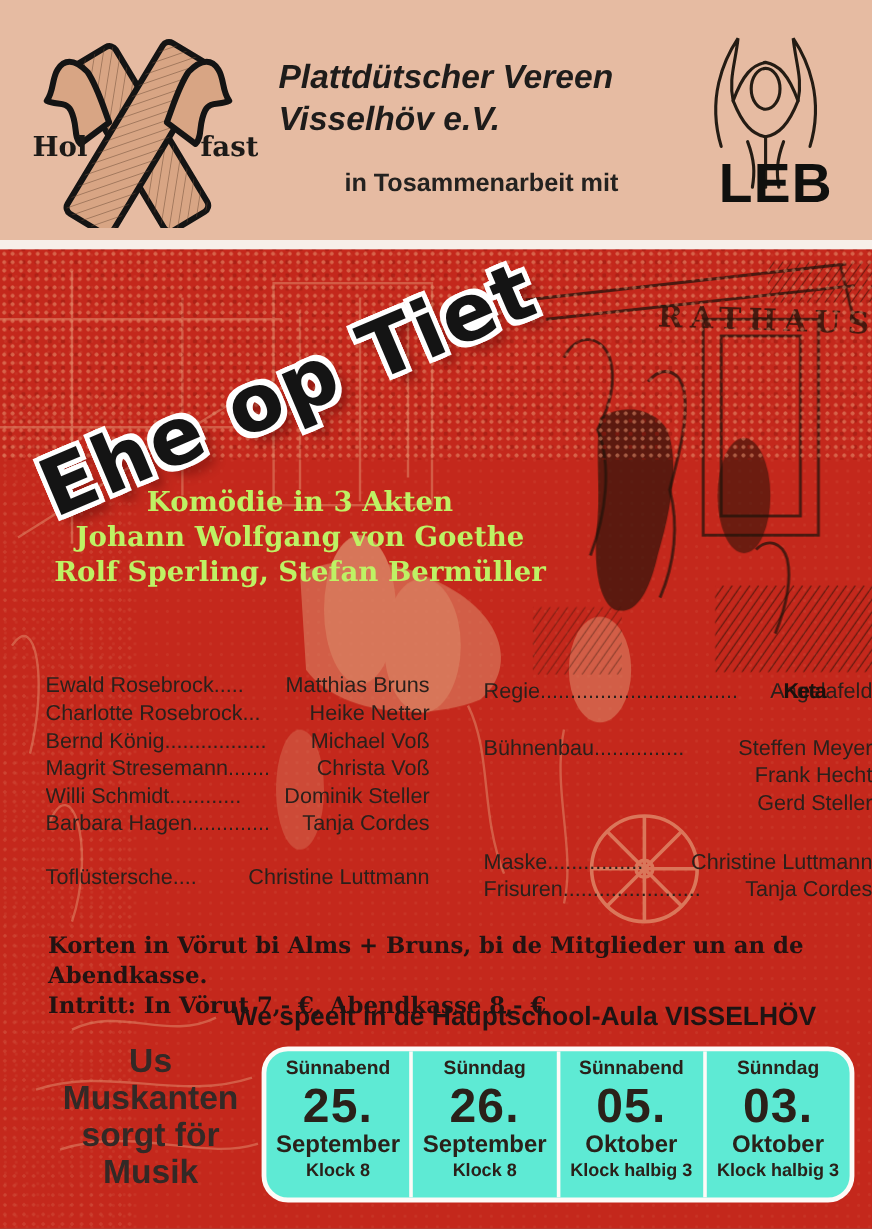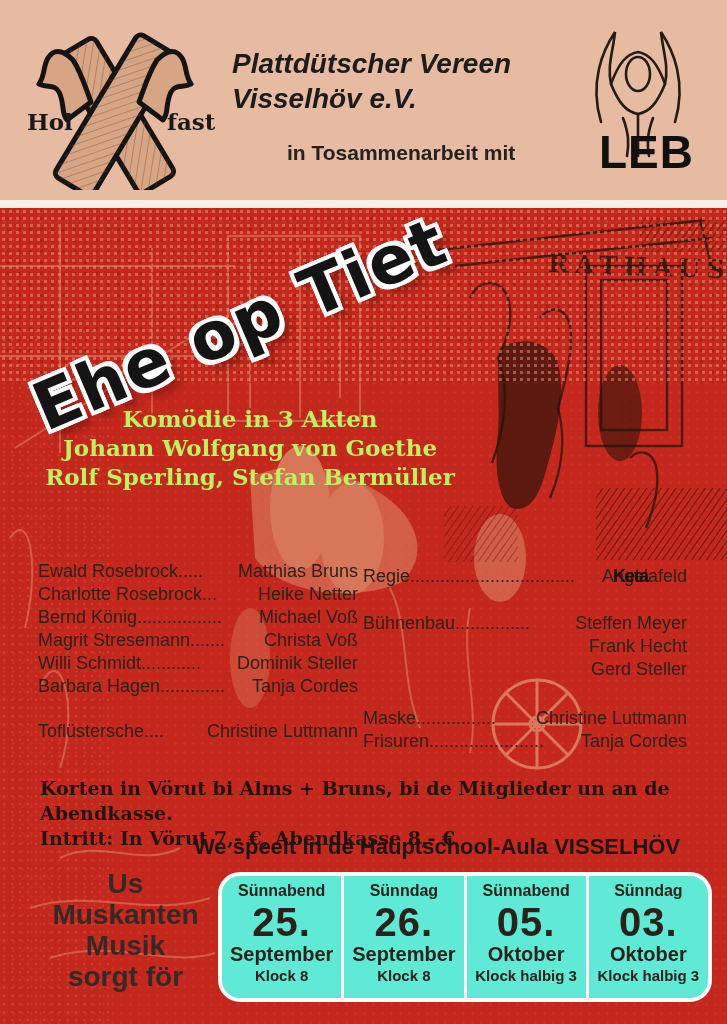--- a/index.html
+++ b/index.html
@@ -32,21 +32,21 @@
     font-size:66px;font-weight:bold;letter-spacing:2px;color:#141414;white-space:nowrap;
     text-shadow:-4px -4px 0 #fff,4px -4px 0 #fff,-4px 4px 0 #fff,4px 4px 0 #fff,0 -4px 0 #fff,0 4px 0 #fff,-4px 0 0 #fff,4px 0 0 #fff,6px 10px 10px rgba(60,0,0,.45);
   }
   .subtitle{
     position:absolute;left:40px;top:196px;width:420px;text-align:center;
     font-family:"DejaVu Serif","Liberation Serif",serif;font-weight:bold;
     font-size:23px;line-height:29px;color:#bef264;
   }
   
   .credits-left{position:absolute;left:38px;top:352px;width:320px;}
-  .credits-right{position:absolute;left:363px;top:357px;width:324px;text-align:center;}
+  .credits-right{position:absolute;left:403px;top:357px;width:324px;text-align:center;}
   .c-row{display:flex;justify-content:space-between;line-height:23px;font-size:18px;color:#2b201b;white-space:nowrap;}
   .c-row span{white-space:nowrap;}
   .gap-sm{margin-top:22px;}
   .gap-md{margin-top:24px;}
   .gap-lg{margin-top:26px;}
   .overlap-wrap{position:relative;}
   .overlap-txt{position:absolute;left:11px;top:0;font-weight:bold;letter-spacing:-1px;color:#1a100c;}
   
   .tickets{position:absolute;left:40px;top:568px;width:670px;
     font-family:"DejaVu Serif","Liberation Serif",serif;font-weight:bold;
@@ -244,22 +244,22 @@
     <div class="tickets">
       <div>Korten in Vörut bi Alms + Bruns, bi de Mitglieder un an de Abendkasse.</div>
       <div>Intritt: In Vörut 7,- €, Abendkasse 8,- €</div>
     </div>
 
     <div class="venue">We speelt in de Hauptschool-Aula VISSELHÖV</div>
 
     <div class="musicians">
       <span>Us</span>
       <span>Muskanten</span>
+      <span>sorgt för</span>
       <span>Musik</span>
-      <span>sorgt för</span>
     </div>
 
     <div class="dates">
       <div class="date-cell">
         <div class="d-day">Sünnabend</div>
         <div class="d-num">25.</div>
         <div class="d-month">September</div>
         <div class="d-time">Klock 8</div>
       </div>
       <div class="date-cell">

